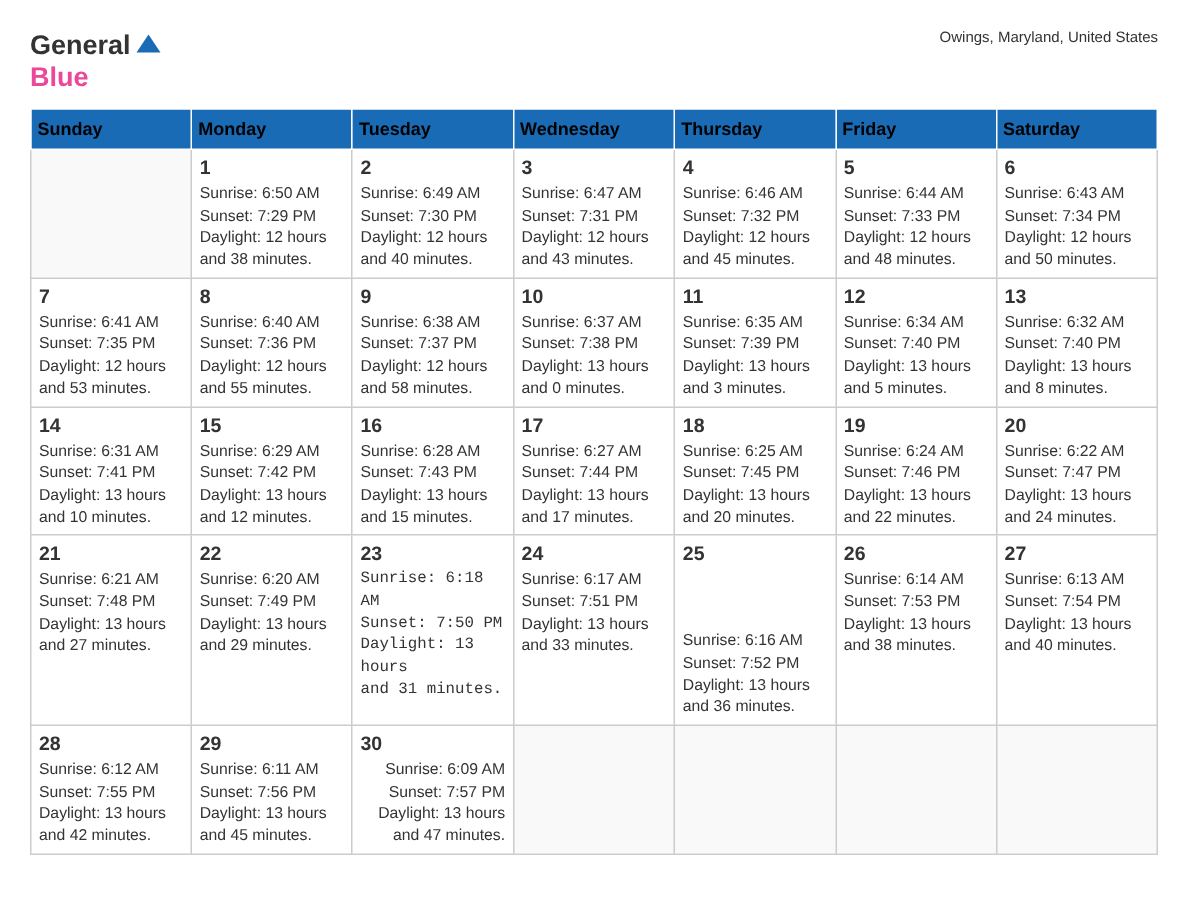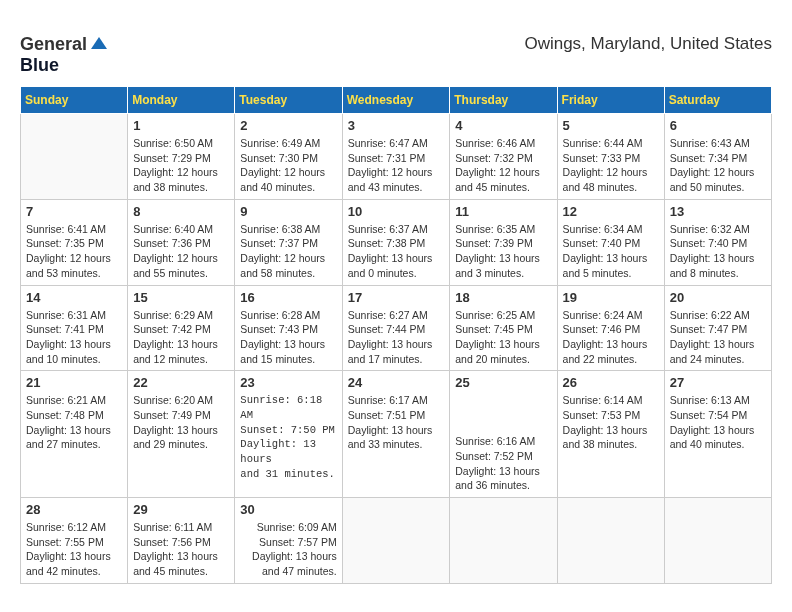--- a/index.html
+++ b/index.html
@@ -8,66 +8,65 @@
       background: #fff;
       width: 792px;
       min-height: 612px;
       padding: 20px;
     }
     .header {
       display: flex;
       justify-content: space-between;
       align-items: flex-start;
       margin-bottom: 10px;
-      margin-top: 14px;
     }
     .logo {
       display: flex;
       flex-direction: column;
       align-items: flex-start;
     }
     .logo-text {
       display: flex;
       align-items: center;
     }
     .logo-general {
       font-size: 18px;
       font-weight: bold;
       color: #333;
     }
     .logo-blue {
       font-size: 18px;
       font-weight: bold;
-      color: #0f172a;
+      color: #ec4899;
     }
     .logo-icon {
       width: 20px;
       height: 20px;
       margin-left: 2px;
     }
     .title-section {
       text-align: right;
     }
     .month-title {
       font-size: 32px;
       color: #333;
       font-weight: normal;
     }
     .location {
-      font-size: 17px;
+      font-size: 10px;
       color: #333;
     }
     .calendar {
       width: 100%;
       border-collapse: collapse;
       font-size: 11px;
     }
     .calendar th {
       background-color: #1a6bb5;
-      color: #fde047;
+      color: #000000;
       padding: 6px 4px;
       text-align: left;
       font-weight: bold;
       font-size: 12px;
       border: 1px solid #fff;
     }
     .calendar td {
       border: 1px solid #ccc;
       vertical-align: top;
       padding: 4px 5px;

